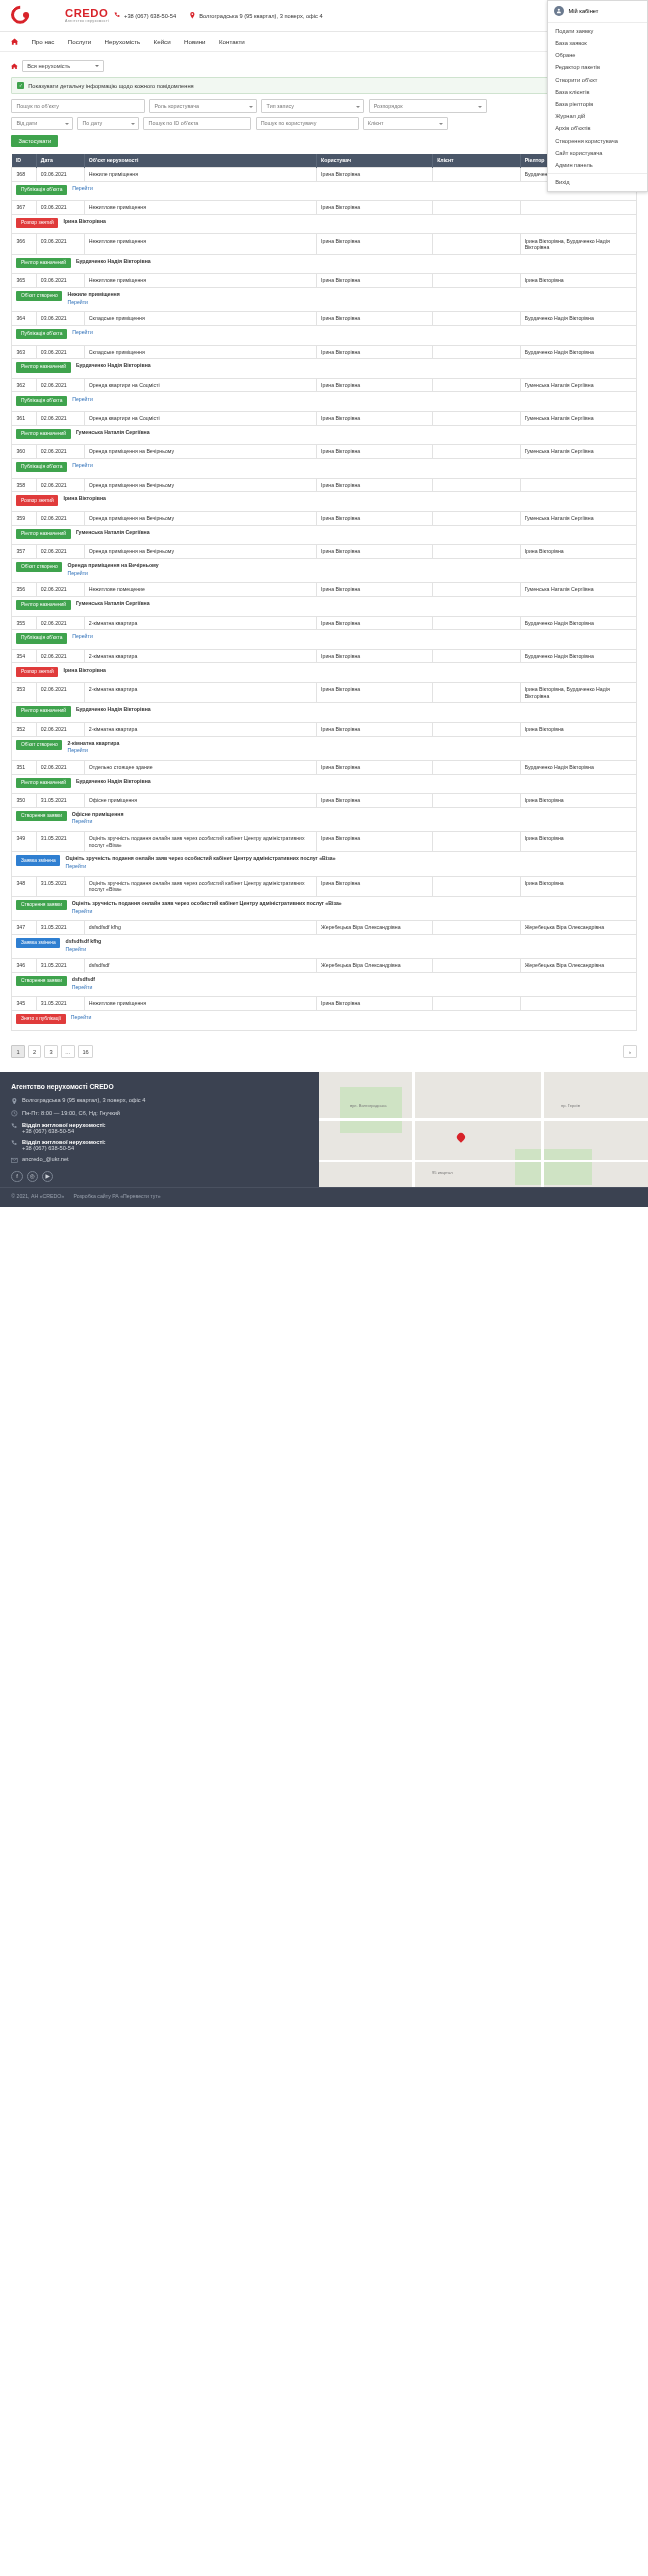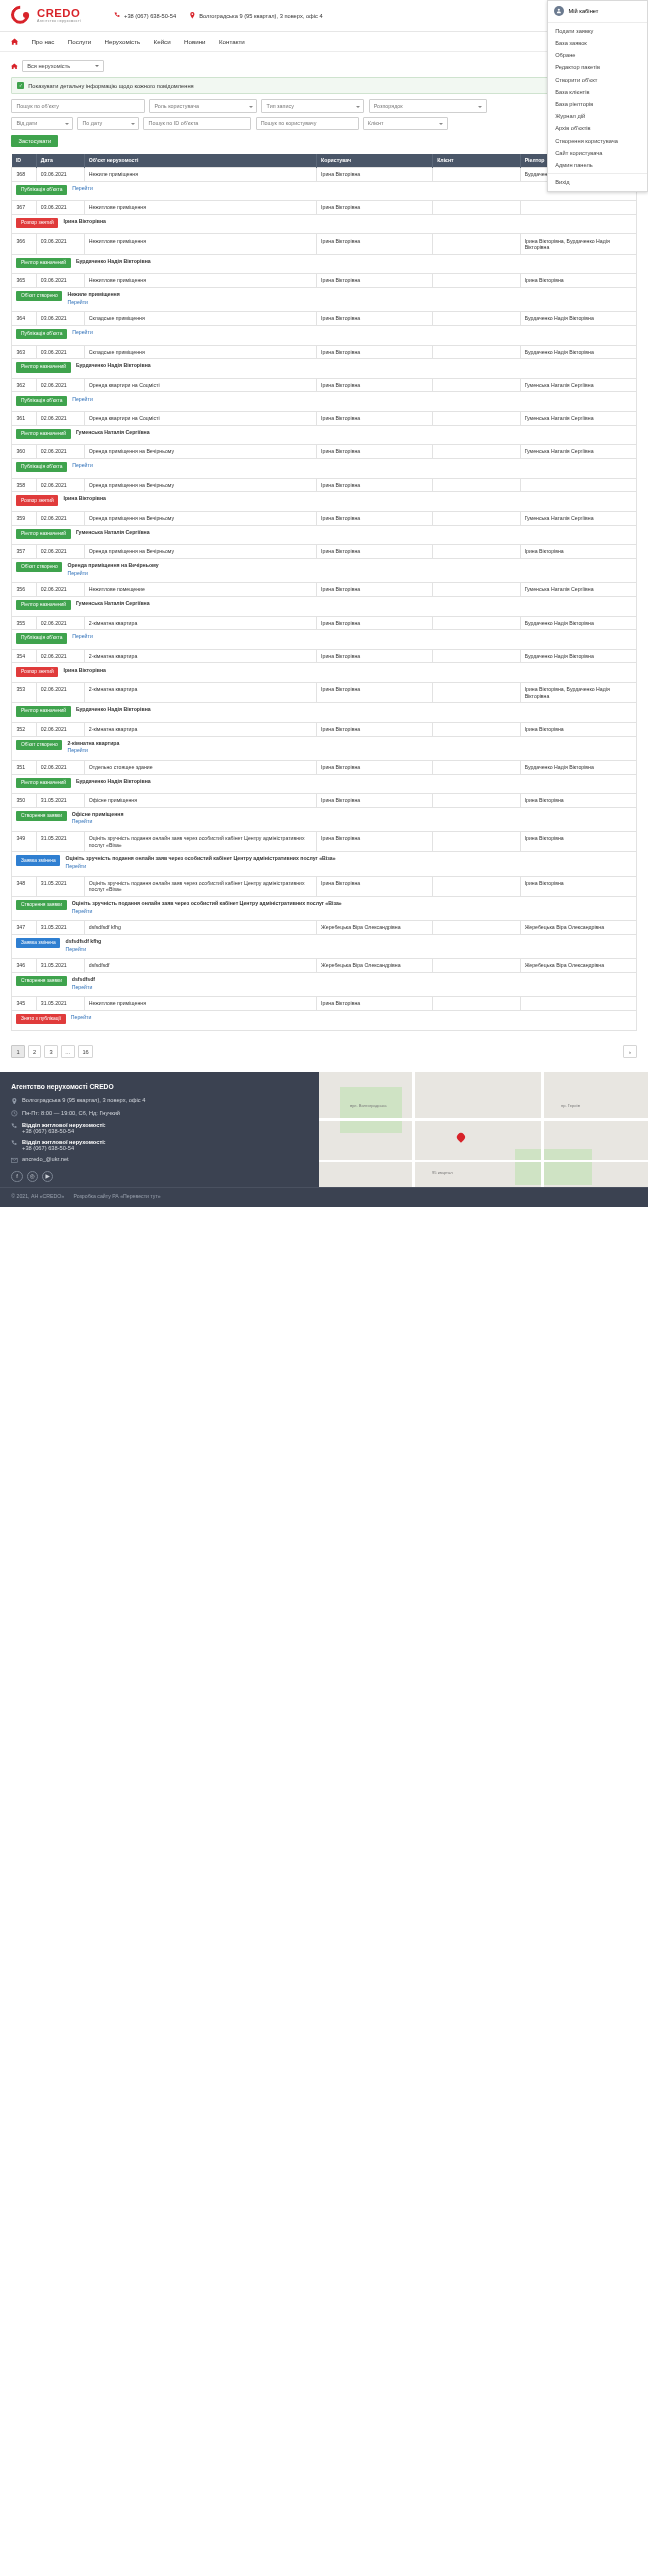--- a/index.html
+++ b/index.html
@@ -25,21 +25,21 @@
   .logo-mark .c {
     position:absolute; left:0; top:1px; width:17.5px; height:17.5px;
     border:3.1px solid #d8232a; border-radius:50%;
     border-right-color: transparent;
     transform: rotate(-45deg);
   }
   .logo-mark .dot {
     position:absolute; left:11.3px; top:7.2px; width:6.2px; height:6.2px;
     background:#d8232a; border-radius:50%;
   }
-  .logo-text { line-height:1; }
+  .logo-text { line-height:1;margin-left:28px; }
   .logo-text .big { font-size:11.3px; font-weight:bold; color:#d8232a; letter-spacing:0.5px; }
   .logo-text .small { font-size:3.6px; color:#8a8a8a; letter-spacing:0.3px; margin-top:1px; }
 
   .topbar-contacts { display:flex; align-items:center; gap:13.4px; font-size:5.7px; color:#333; }
   .topbar-contacts .item { display:flex; align-items:center; gap:3.1px; }
   .ico {
     display:inline-block; width:6.7px; height:6.7px; flex:none;
     color:#d8232a;
   }
   .ico svg { display:block; }

